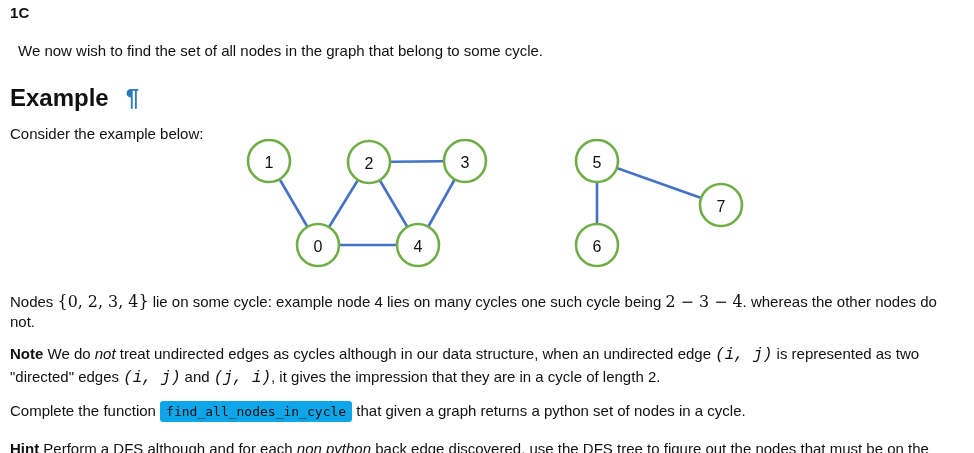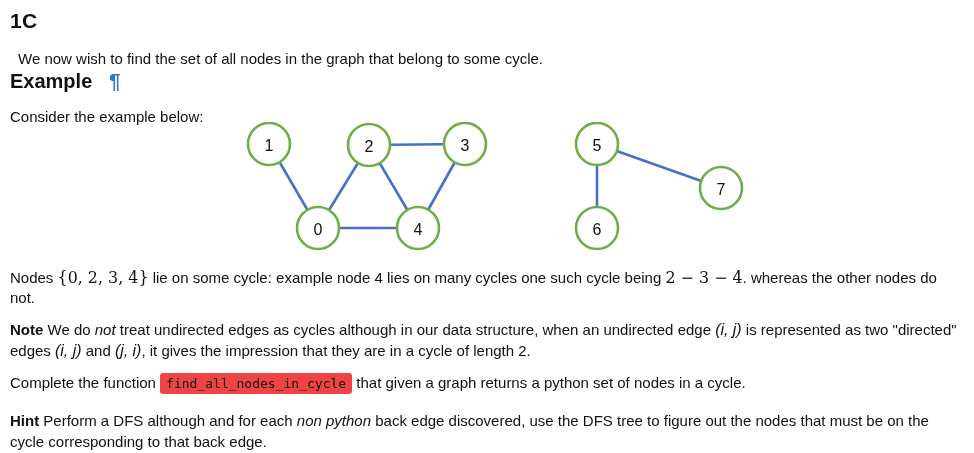--- a/index.html
+++ b/index.html
@@ -3,38 +3,38 @@
 <meta charset="utf-8">
 <style>
   * { box-sizing: border-box; margin: 0; padding: 0; }
   html, body { background: #ffffff; }
   body {
     width: 974px; height: 453px;
     font-family: "Liberation Sans", sans-serif;
     font-size: 15px; color: #111;
     padding: 0 10px; overflow: hidden;
   }
-  h1.title { margin-top: 8px; font-size: 21px; line-height: 26px; font-weight: 700; letter-spacing: .2px; }
+  h1.title { font-size: 15px; line-height: 26px; font-weight: 700; letter-spacing: .2px; }
   p.intro { margin-top: 15px; line-height: 20px; margin-left: 8px; }
-  h2.example { font-size: 20px; line-height: 24px; font-weight: 700; }
+  h2.example { margin-top: 25px; font-size: 24px; line-height: 24px; font-weight: 700; }
   h2.example .pilcrow { font-weight: 700; margin-left: 17px; cursor: pointer; }
   p.consider { margin-top: 14px; line-height: 20px; }
   .graph-wrap { margin-top: -5px; height: 140px; position: relative; }
   .graph-wrap svg { display: block; }
-  p.nodes-line { margin-top: 6px; line-height: 20px; }
+  p.nodes-line { margin-top: 13px; line-height: 20px; }
   p.note-par { margin-top: 11px; line-height: 21px; }
   p.complete-par { margin-top: 11px; line-height: 21px; }
   p.hint-par { margin-top: 16px; line-height: 21px; }
   .b { font-weight: 700; }
   .i { font-style: italic; }
   .math { font-family: "DejaVu Serif", serif; font-size: 1.06em; }
-  .math-it { font-family: Liberation Sans, sans-serif; font-size: 1.06em; font-style: italic; }
+  .math-it { font-family: Liberation Mono, monospace; font-size: 1.06em; font-style: italic; }
   code.codespan {
     font-family: "DejaVu Sans Mono", monospace;
-    font-size: 13px; background: #ef4444;
+    font-size: 13px; background: #0ea5e9;
     padding: 3px 6px; border-radius: 3px; color: #111;
   }
 </style>
 </head>
 <body>
 
 <h1 class="title">1C</h1>
 
 <p class="intro">We now wish to find the set of all nodes in the graph that belong to some cycle.</p>
 

